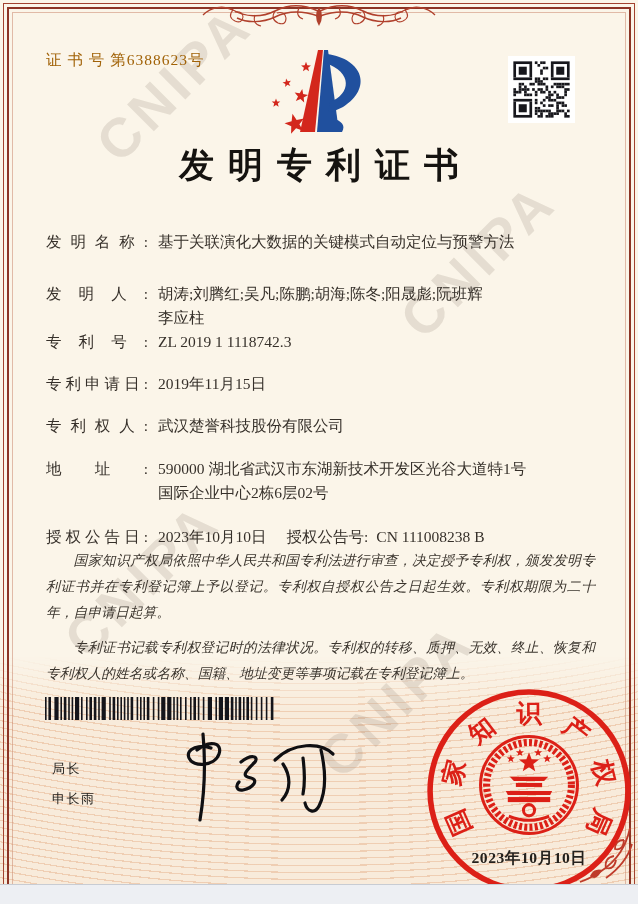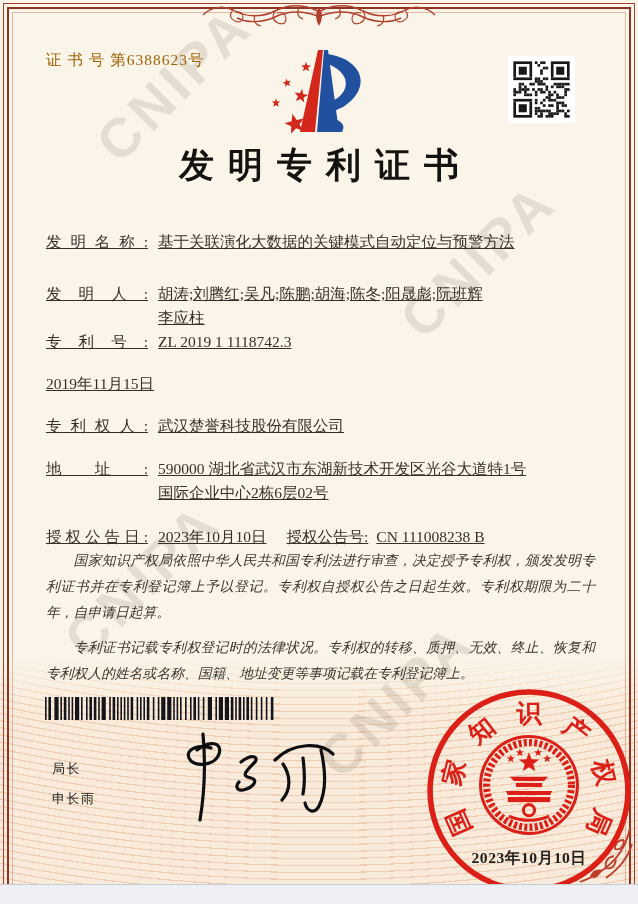--- a/index.html
+++ b/index.html
@@ -42,21 +42,21 @@
   
   .cert-no { position:absolute; left:46px; top:50px; font-size:15.5px; letter-spacing:1px; color:#a16207; z-index:3; }
   .logo { position:absolute; left:243px; top:46px; z-index:3; }
   .qr { position:absolute; left:508px; top:56px; width:67px; height:67px; background:#fff; z-index:3; }
   .title {
     position:absolute; left:0; top:142px; width:638px; text-align:center; z-index:3;
     font-size:35px; font-weight:bold; color:#151310;
     letter-spacing:.40em; padding-left:.40em;
   }
   
-  .field { position:absolute; left:46px; width:552px; display:flex; font-size:15.5px; line-height:24px; color:#36302a; z-index:3;text-decoration:underline; }
+  .field { position:absolute; left:46px; width:552px; display:flex; font-size:15.5px; line-height:24px; color:#36302a; z-index:3; }
   .field-label { flex:none; width:102px; text-align:justify; text-align-last:justify; margin-right:10px; white-space:normal; }
   .field-label--auto { width:auto; text-align:left; text-align-last:auto; margin-right:8px; }
   .field-value { flex:1 1 auto; }
   .f-name     { top:230px; }
   .f-inventor { top:282px; }
   .f-patno    { top:330px; }
   .f-appdate  { top:372px; }
   .f-patentee { top:414px; }
   .f-address  { top:457px; }
   .f-grant    { top:525px; }
@@ -285,20 +285,21 @@
       <div>李应柱</div>
     </span>
   </div>
 
   <div class="field f-patno">
     <span class="field-label">专利号:</span>
     <span class="field-value">ZL 2019 1 1118742.3</span>
   </div>
 
   <div class="field f-appdate">
+    <span class="field-label">专利申请日:</span>
     <span class="field-value">2019年11月15日</span>
   </div>
 
   <div class="field f-patentee">
     <span class="field-label">专利权人:</span>
     <span class="field-value">武汉楚誉科技股份有限公司</span>
   </div>
 
   <div class="field f-address">
     <span class="field-label">地址:</span>

